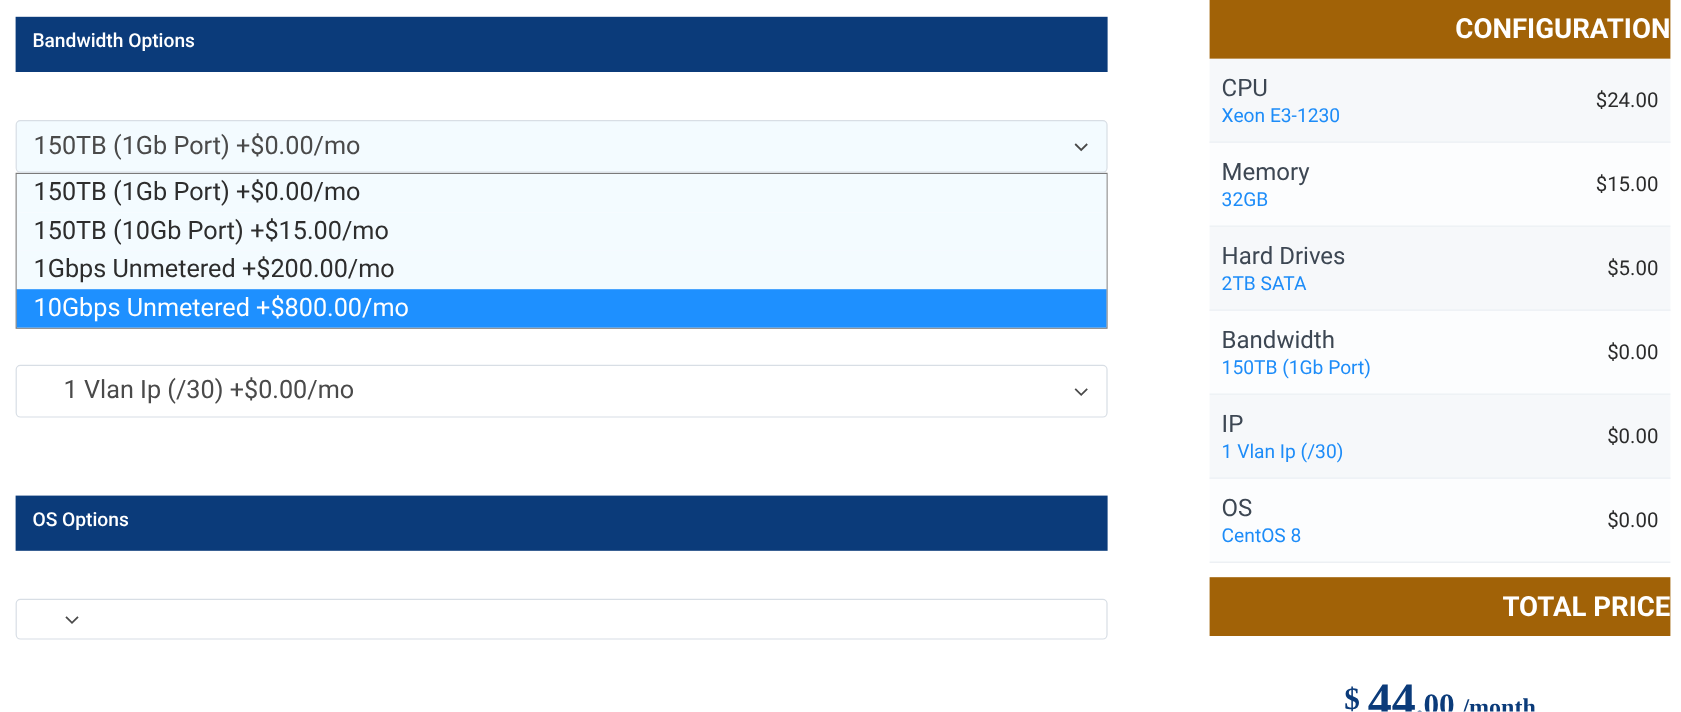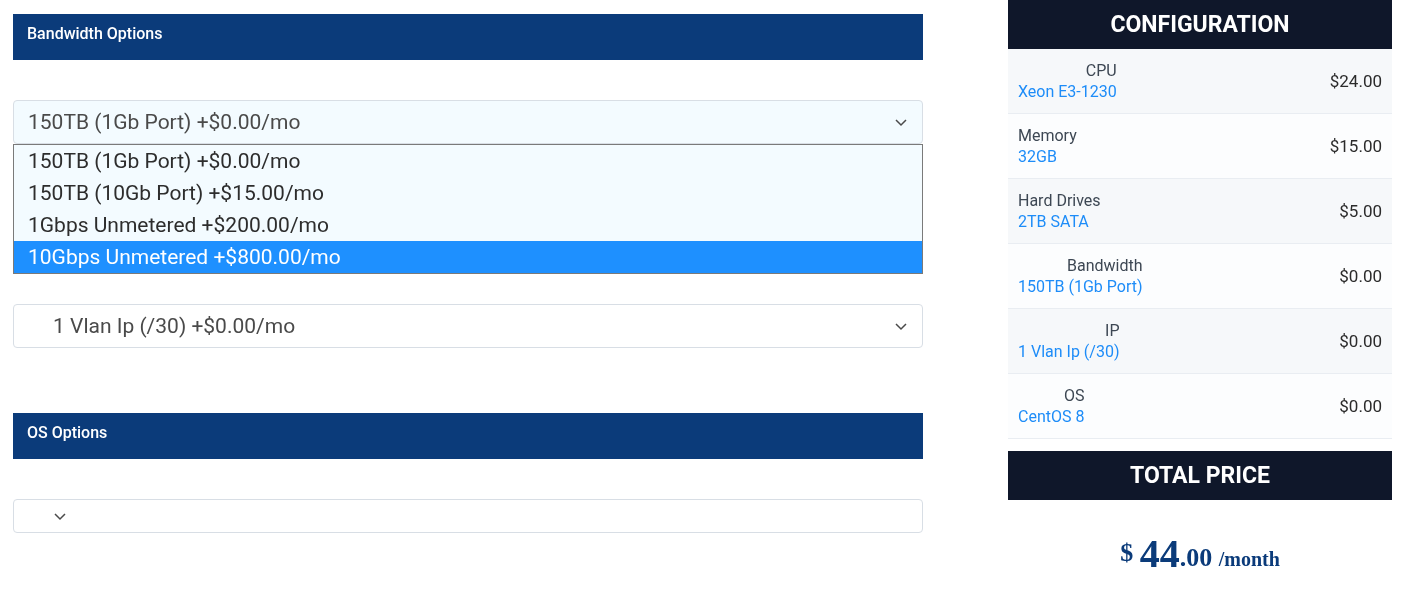--- a/index.html
+++ b/index.html
@@ -61,42 +61,41 @@
     background: #1e90ff;
     color: #ffffff;
   }
   .right-col {
     position: absolute;
     left: 1008px;
     top: 0;
     width: 384px;
   }
   .orange-header {
-    background: #0f172a;
+    background: #a16207;
     color: #ffffff;
-    text-align: center;
+    text-align: right;
     font-size: 23px;
     font-weight: 700;
     padding: 11px 0;
     width: 100%;
   }
   .config-row {
     display: flex;
     align-items: center;
     justify-content: space-between;
     padding: 12px 10px 12px 10px;
     border-bottom: 1px solid #e9edf2;
     background: #fcfdfe;
   }
   .config-row.alt { background: #f6f8fa; }
   .config-left { display: flex; flex-direction: column; gap: 2px; }
   .config-label {
-    font-size: 16px;
+    font-size: 20px;
     color: #3d4753;
-    text-align: right;
   }
   .config-value {
     font-size: 16px;
     color: #1d8cf8;
   }
   .config-price {
     font-size: 17px;
     color: #2b2b2b;
   }
   .total-row {

